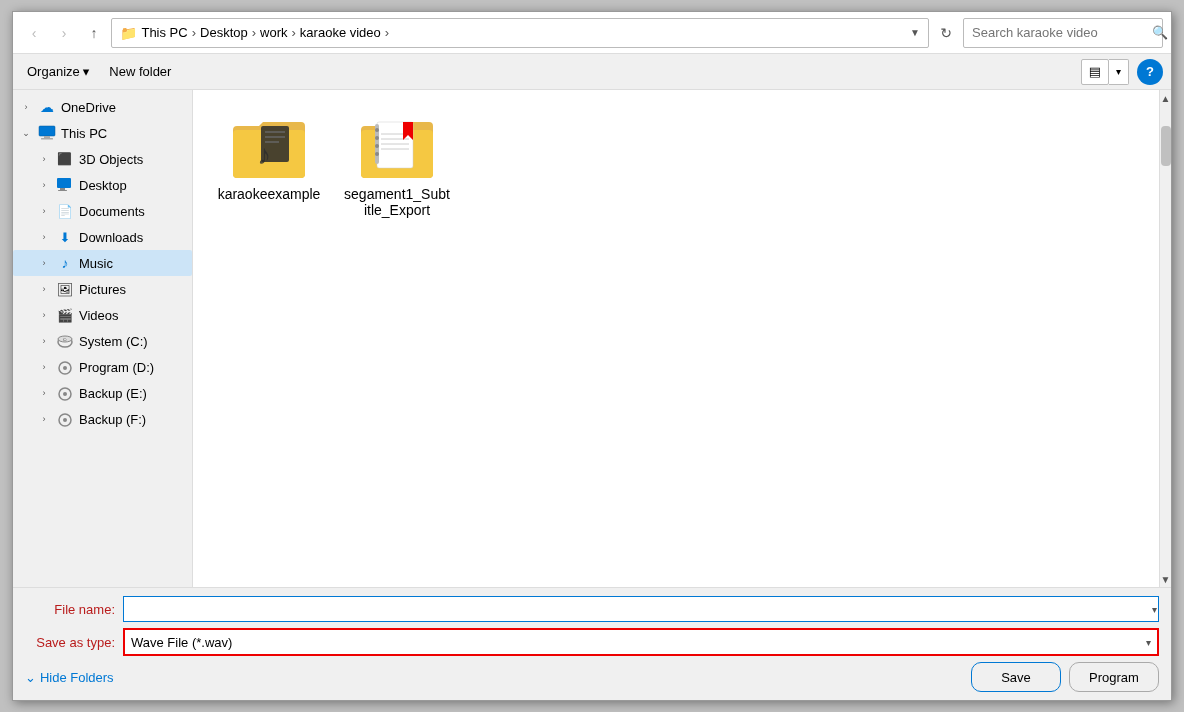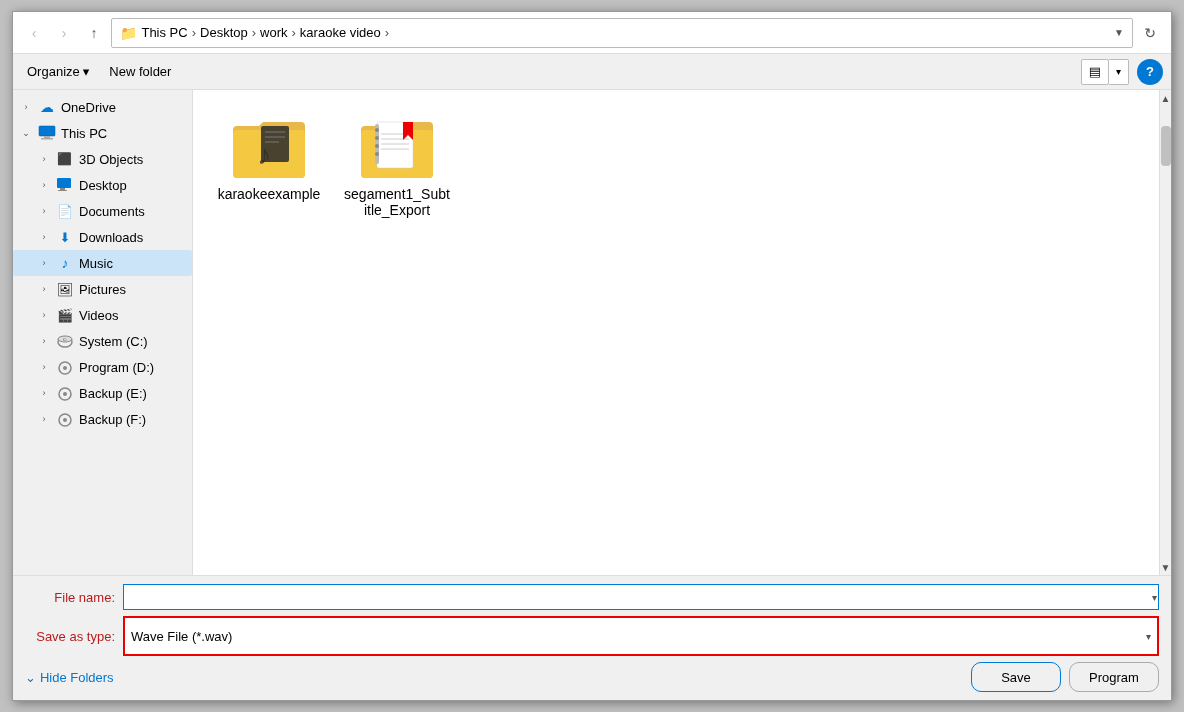--- a/index.html
+++ b/index.html
@@ -333,21 +333,21 @@
       outline: none;
       background: #fff;
     }
     .form-select-wrapper {
       flex: 1;
       height: 26px;
       border: 2px solid #e00;
       background: #fff;
       display: flex;
       align-items: center;
-      padding: 18px 6px;
+      padding: 12px 6px;
       position: relative;
     }
     .form-select-text {
       font-size: 13px;
       color: #000;
       flex: 1;
     }
     .form-select-arrow {
       font-size: 10px;
       color: #555;
@@ -431,20 +431,24 @@
         <span>work</span>
         <span class="breadcrumb-sep">›</span>
         <span>karaoke video</span>
         <span class="breadcrumb-sep">›</span>
       </span>
       <span class="breadcrumb-dropdown">▼</span>
     </div>
     <button class="nav-refresh">
       <span>↻</span>
     </button>
+    <div class="search-box">
+      <input class="search-input" type="text" placeholder="Search karaoke video" style="">
+      <span>🔍</span>
+    </div>
   </div>
 
   <div class="toolbar">
     <button class="toolbar-btn">
       <span>Organize</span>
       <span>▾</span>
     </button>
     <button class="toolbar-btn">
       <span>New folder</span>
     </button>

